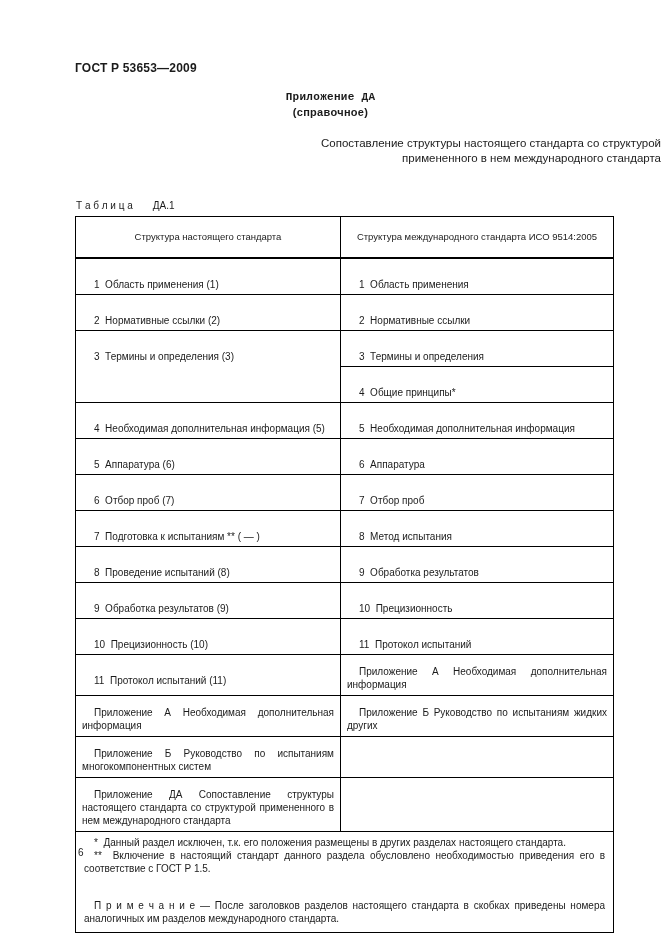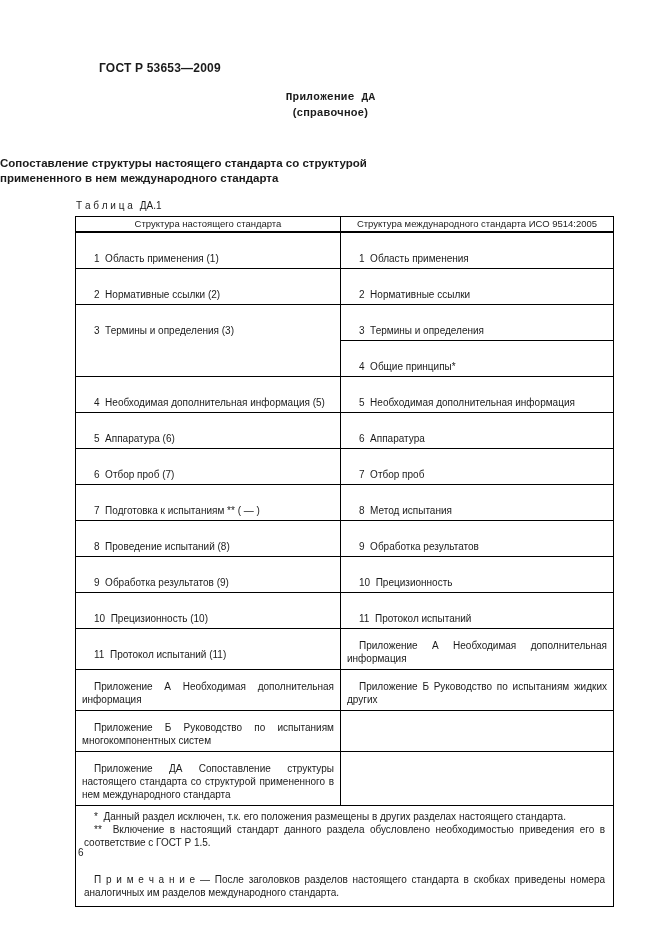--- a/index.html
+++ b/index.html
@@ -10,59 +10,58 @@
     background: #ffffff;
     color: #1b1b1b;
     font-family: "Liberation Sans", sans-serif;
     overflow: hidden;
   }
   .doc-code {
     position: absolute;
     left: 75px; top: 61px;
     font-size: 12px; font-weight: bold;
     letter-spacing: 0.2px;
-    margin-left: 24px;
   }
   .appendix-block {
     position: absolute;
     left: 0; top: 91px; width: 661px;
     text-align: center;
   }
   .appendix-label { font-size: 11px; font-weight: bold; letter-spacing: 0.3px; font-family: Liberation Mono, monospace; }
   .appendix-type  { font-size: 11px; font-weight: bold; letter-spacing: 0.3px; margin-top: 3px; }
   .main-title {
     position: absolute;
-    left: 0; top: 156px; width: 661px;
-    text-align: left;
-    font-size: 11.5px; font-weight: bold;
+    left: 0; top: 136px; width: 661px;
+    text-align: right;
+    font-size: 11.5px; font-weight: normal;
     line-height: 15px;
   }
   .table-label {
     position: absolute;
     left: 76px; top: 200px;
     font-size: 10px;
   }
-  .table-label .num { margin-left: 7px; }
+  .table-label .num { margin-left: 20px; }
   table.cmp {
     position: absolute;
     left: 75px; top: 216px;
     width: 538px;
     border-collapse: collapse;
     table-layout: fixed;
     border: 1.5px solid #000;
   }
   table.cmp col.c1 { width: 265px; }
   table.cmp col.c2 { width: 273px; }
   table.cmp th {
     border: 1px solid #000;
     border-bottom: 2.5px solid #000;
     font-weight: normal;
     font-size: 9.5px;
     line-height: 12px;
-    padding: 1px 4px;
+    padding: 14px 4px;
     text-align: center;
     vertical-align: middle;
     color: #222;
   }
   table.cmp td {
     border: 1px solid #000;
     font-size: 10px;
     line-height: 13px;
     vertical-align: top;
     color: #1b1b1b;

